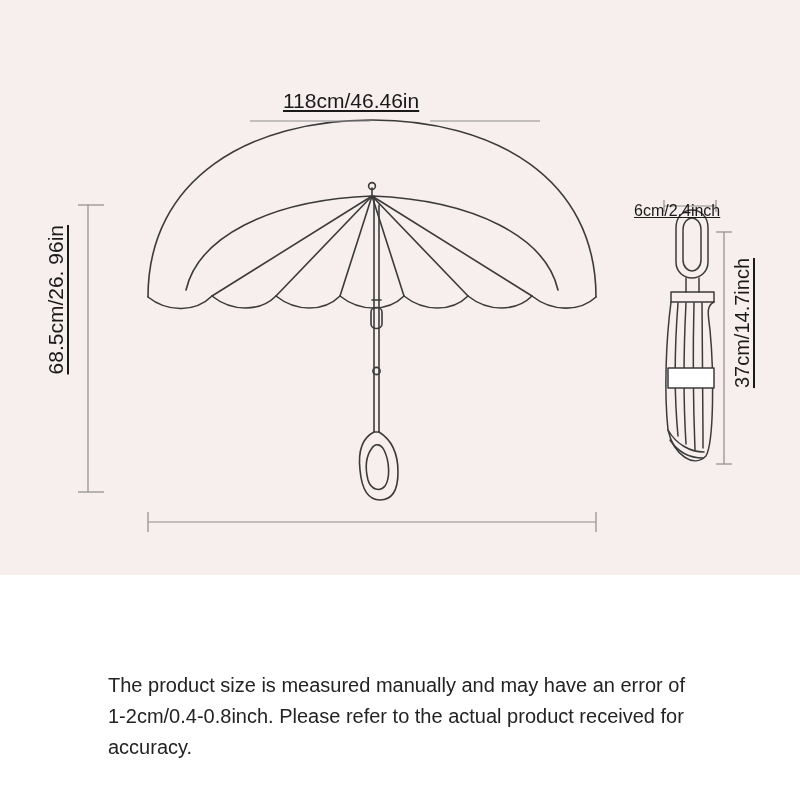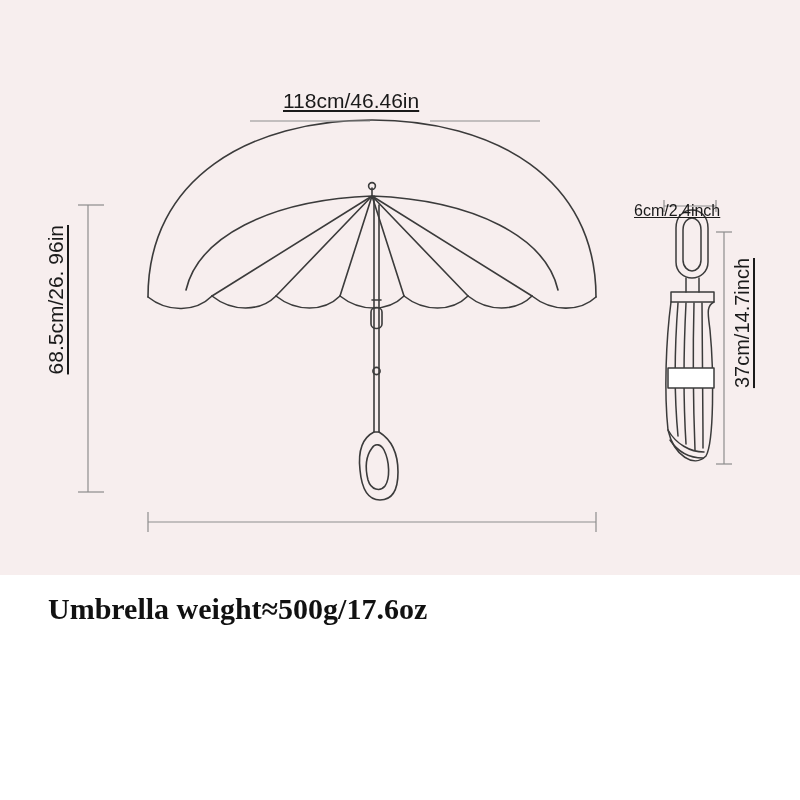--- a/index.html
+++ b/index.html
@@ -206,16 +206,16 @@
 
     <div class="label" id="label-open-height">68.5cm/26. 96in</div>
 
 
     <div class="label" id="label-folded-width">6cm/2.4inch</div>
 
     <div class="label" id="label-folded-height">37cm/14.7inch</div>
   </div>
 
   <div class="bottom-block">
-    <div id="weight-line">Umbrella weight≈500g/17.6oz</div>
+    <div id="disclaimer">The product size is measured manually and may have an error of 1-2cm/0.4-0.8inch. Please refer to the actual product received for accuracy.</div>
   </div>
 
 </div>
 
 </body></html>

